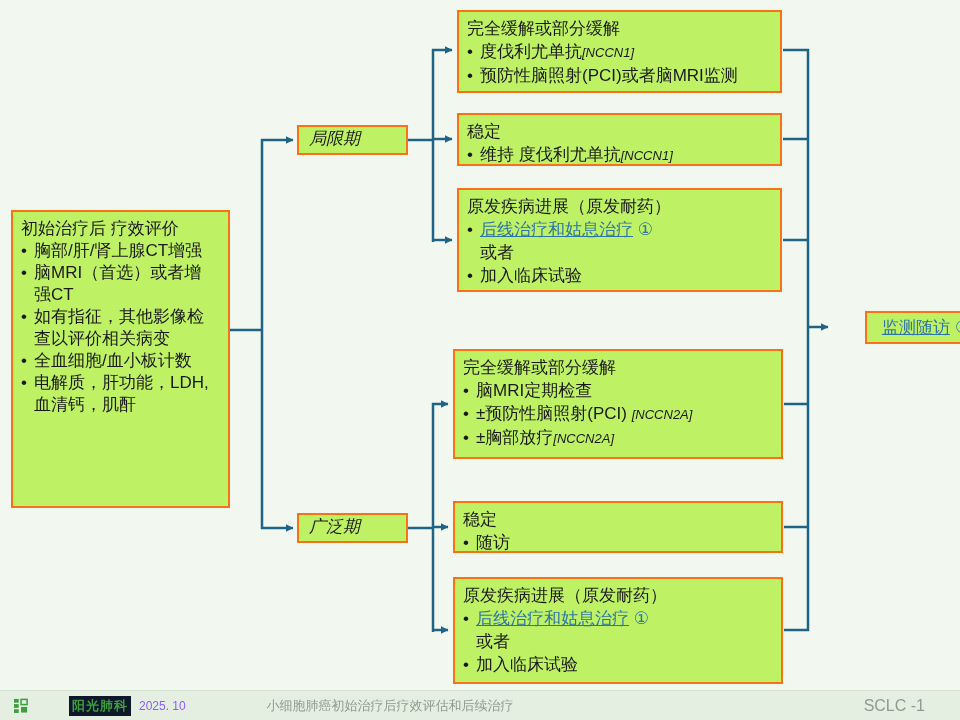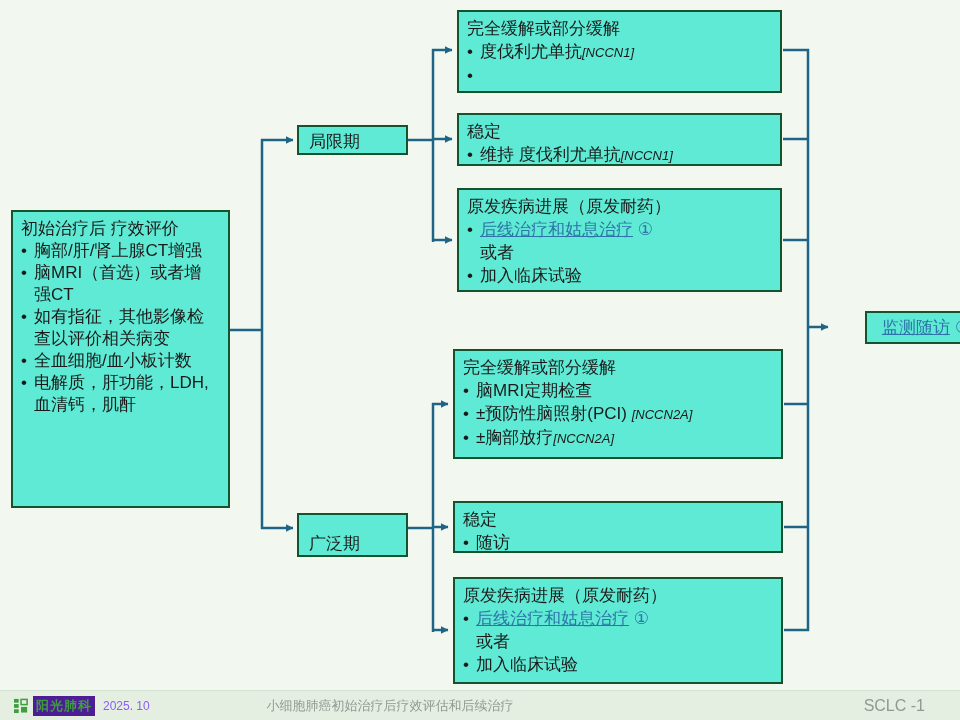--- a/index.html
+++ b/index.html
@@ -4,41 +4,41 @@
 <style>
   html,body{margin:0;padding:0;}
   body{
     width:960px;height:720px;position:relative;overflow:hidden;
     background:#F2F8F0;
     font-family:"Liberation Sans","DejaVu Sans",sans-serif;
     color:#1a1a1a;
   }
   .connectors{position:absolute;left:0;top:0;width:960px;height:720px;pointer-events:none;}
   .box{
-    position:absolute;box-sizing:border-box;background:#5eead4;
-    border:2px solid #14532d;font-size:17px;line-height:23px;
+    position:absolute;box-sizing:border-box;background:#bef264;
+    border:2px solid #f97316;font-size:17px;line-height:23px;
     padding:5px 8px 4px 8px;
   }
   .eval{line-height:22px;padding:6px 12px 6px 8px;}
-  .stage{display:flex;align-items:flex-end;padding:0 0 0 10px;}
+  .stage{display:flex;align-items:flex-start;padding:0 0 0 10px;font-style:italic;}
   .bullet{display:flex;}
   .dot{flex:0 0 13px;width:13px;}
   .ref{font-style:italic;font-size:13px;}
   .link{color:#2E74A8;text-decoration:underline;cursor:pointer;}
   .marker{color:#2E74A8;text-decoration:none;}
   .followup-box{display:flex;align-items:center;justify-content:center;gap:5px;padding:0;}
   .footer{
     position:absolute;left:0;top:690px;width:960px;height:30px;box-sizing:border-box;
     background:#E4EFE2;border-top:1px solid #D3E3D1;
     display:flex;align-items:center;
   }
   .footer-left{display:flex;align-items:center;gap:4px;margin-left:14px;}
   .logo-chip{
-    background:#4c1d95;color:#3E9E3E;font-family:"Liberation Serif","DejaVu Serif",serif;
-    font-weight:bold;font-size:13px;padding:1px 3px;letter-spacing:1px;
+    background:#0f172a;color:#3E9E3E;font-family:"Liberation Serif","DejaVu Serif",serif;
+    font-weight:bold;font-size:13px;padding:1px 3px;letter-spacing:1px;margin-left:36px;
   }
   .footer-date{color:#8b5cf6;font-size:12px;margin-left:4px;}
   .footer-title{
     position:absolute;left:0;width:780px;text-align:center;
     color:#909A90;font-size:13px;pointer-events:none;
   }
   .footer-page{position:absolute;right:35px;color:#909A90;font-size:16px;}
 </style>
 </head>
 <body>
@@ -99,32 +99,33 @@
     </div>
   <div class="bullet">
       <span class="dot">•</span>
       <span>电解质，肝功能，LDH, 血清钙，肌酐</span>
     </div>
 </div>
 
 <div class="box stage" style="left:297px;top:125px;width:111px;height:30px;">
   <span>局限期</span>
 </div>
-<div class="box stage" style="left:297px;top:513px;width:111px;height:44px;">
+<div class="box stage" style="left:297px;top:513px;width:111px;height:30px;">
   <span>广泛期</span>
 </div>
 
 <div class="box" style="left:457px;top:10px;width:325px;height:83px;">
   <div>完全缓解或部分缓解</div>
   <div class="bullet">
       <span class="dot">•</span>
       <span><span>度伐利尤单抗</span><span class="ref">[NCCN1]</span></span>
     </div>
   <div class="bullet">
       <span class="dot">•</span>
+      <span>预防性脑照射(PCI)或者脑MRI监测</span>
     </div>
 </div>
 
 <div class="box" style="left:457px;top:113px;width:325px;height:53px;">
   <div>稳定</div>
   <div class="bullet">
       <span class="dot">•</span>
       <span><span>维持 度伐利尤单抗</span><span class="ref">[NCCN1]</span></span>
     </div>
 </div>

